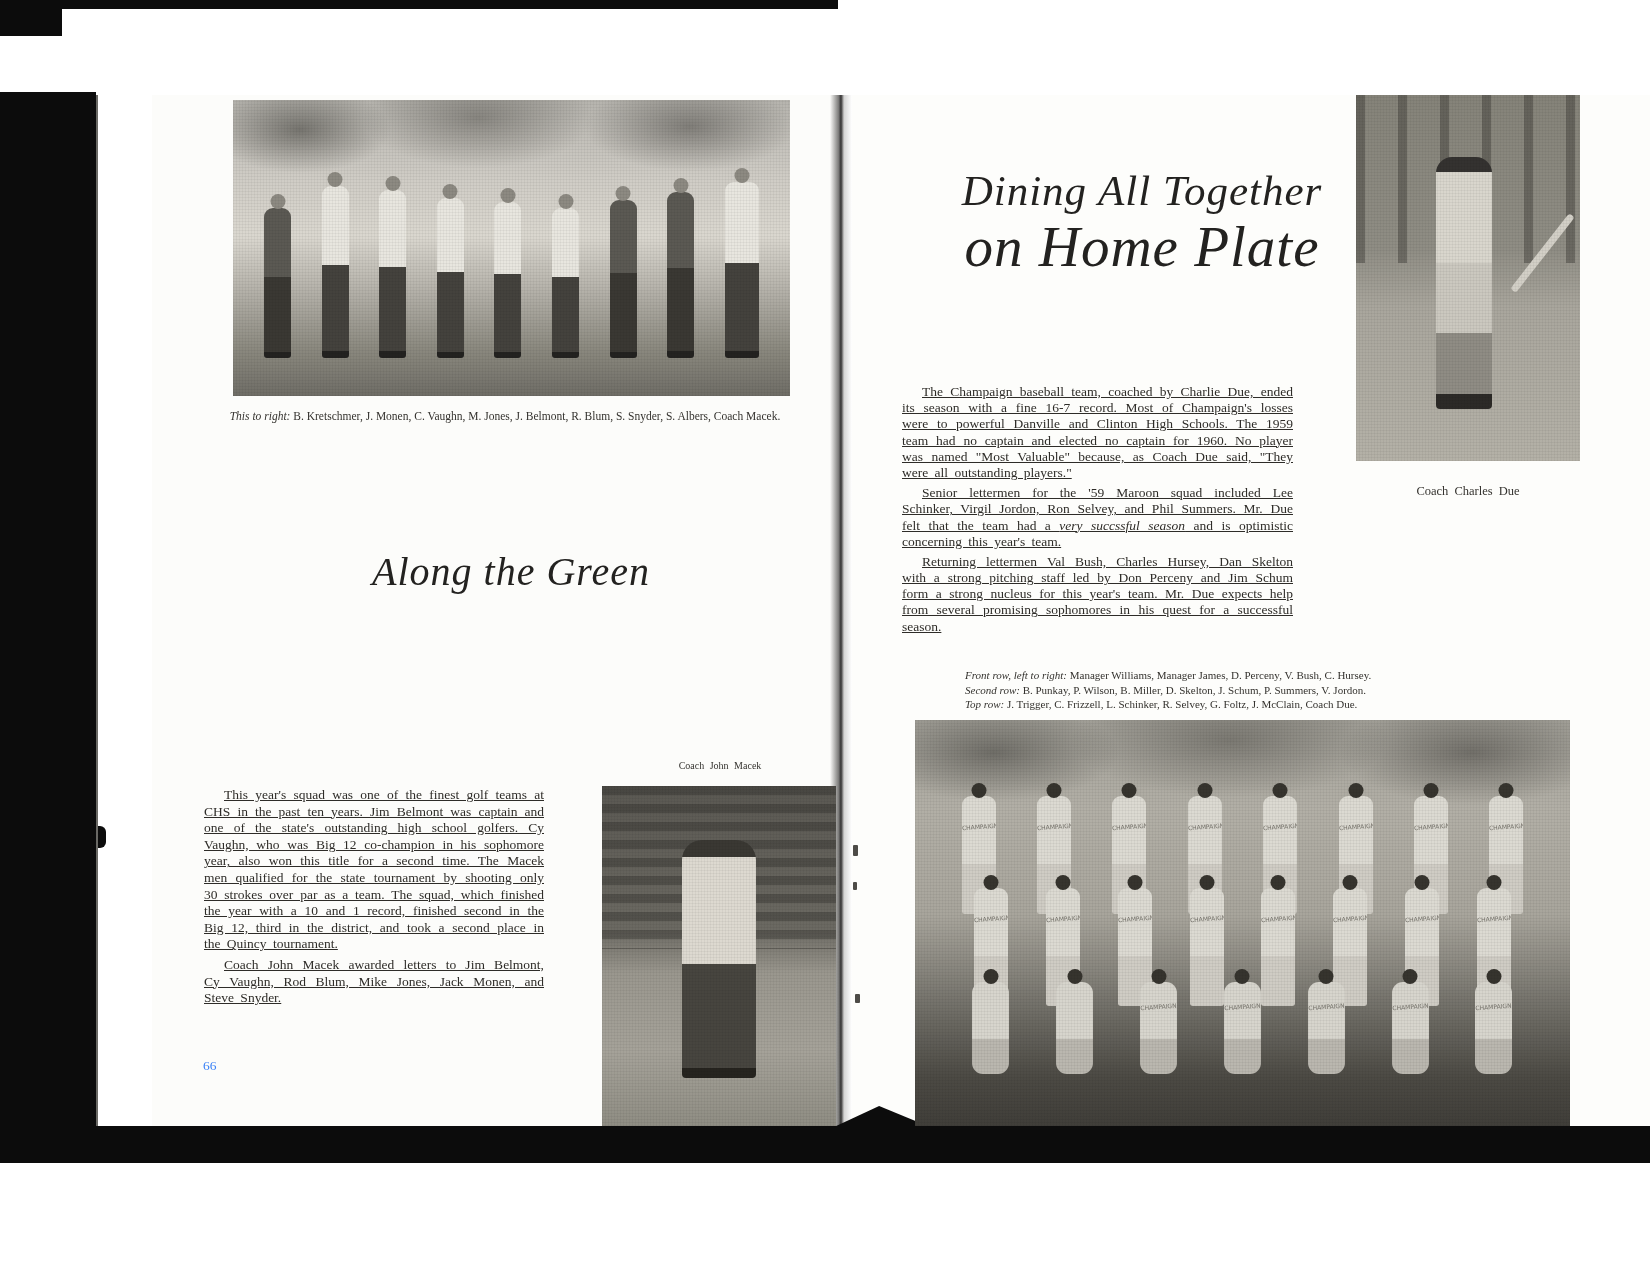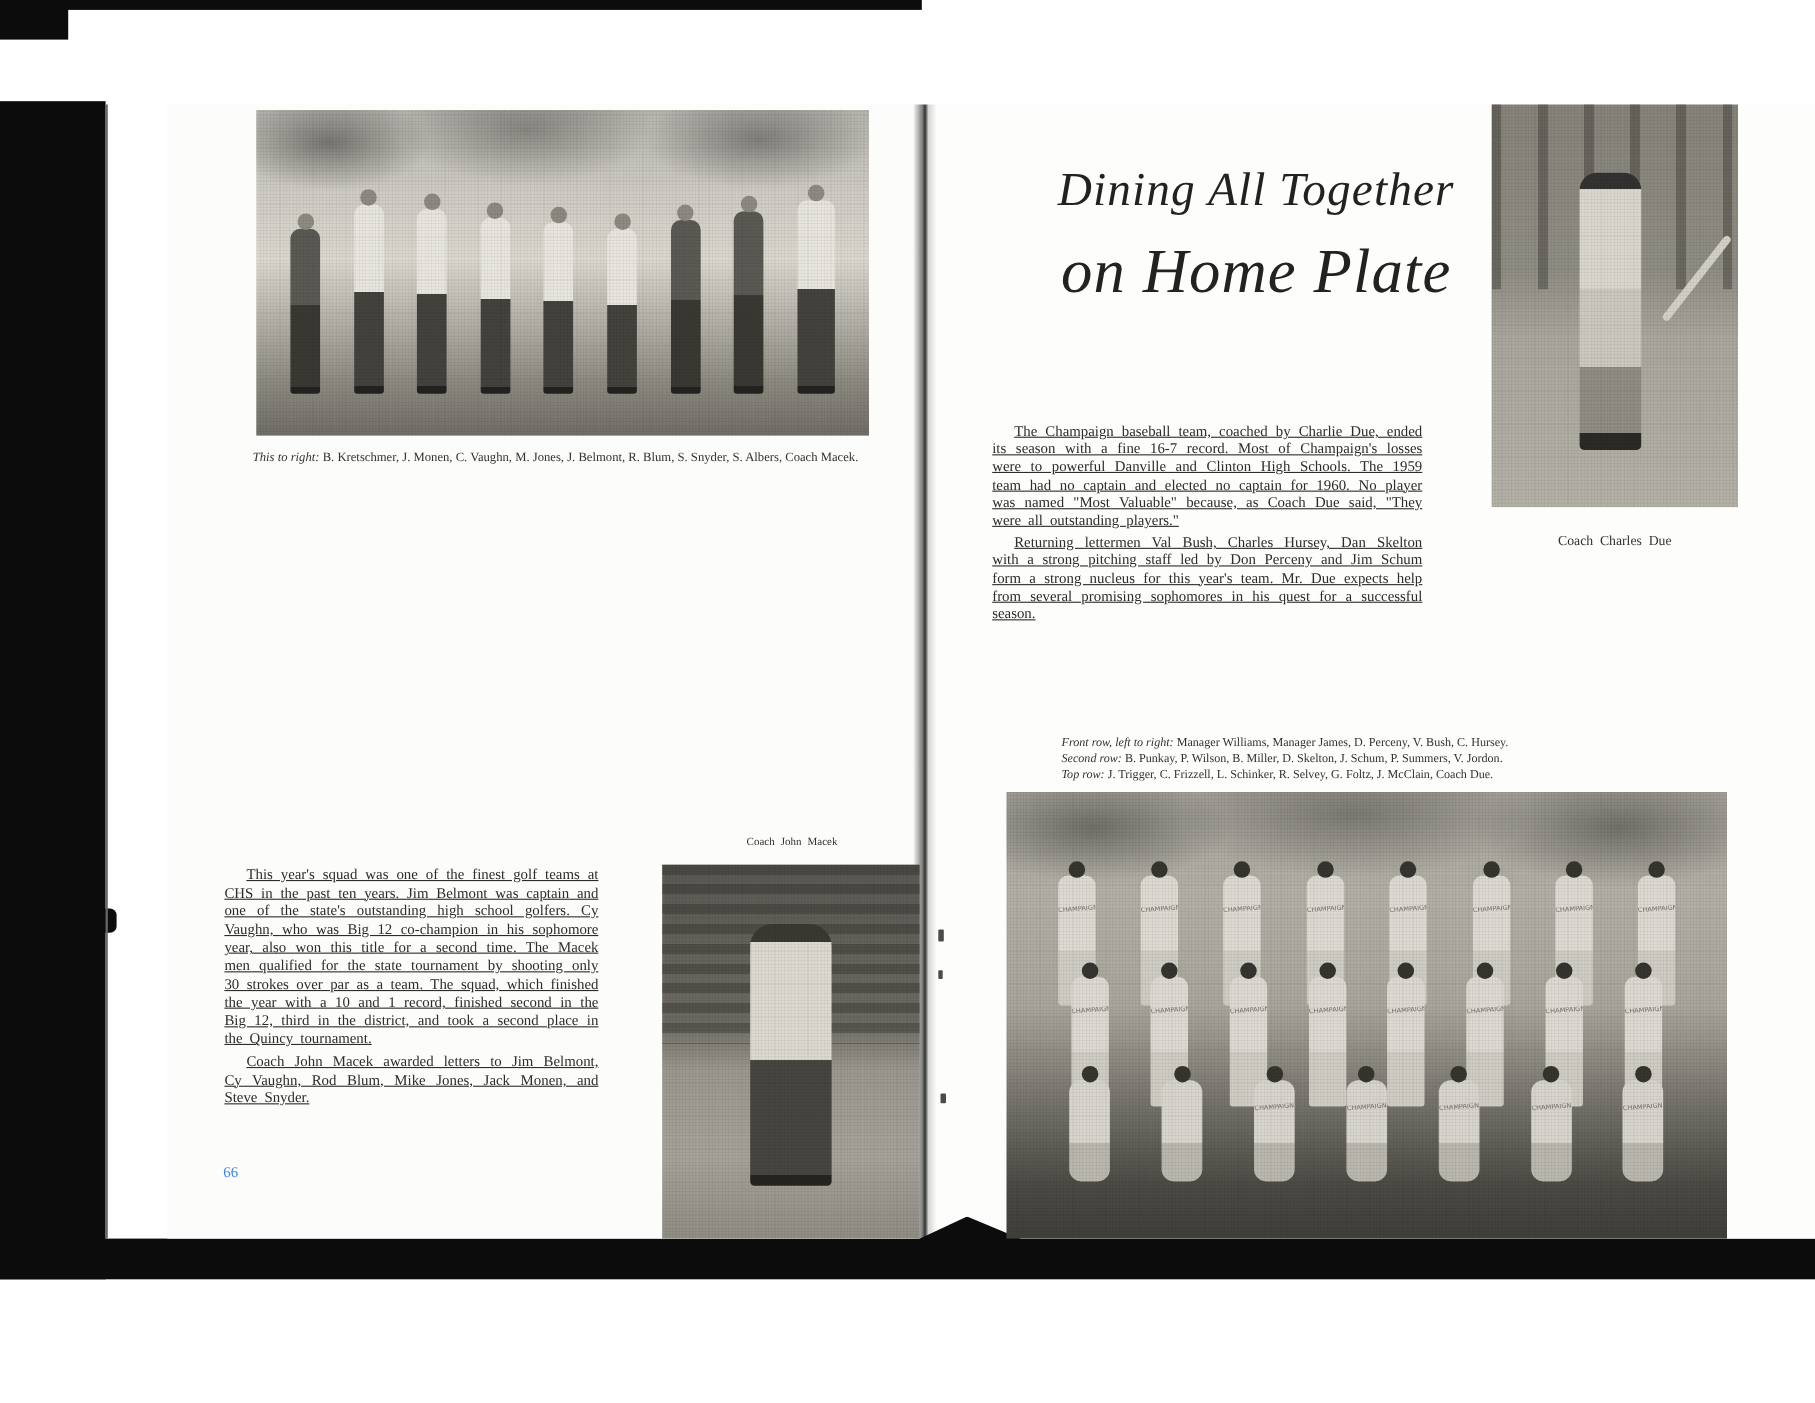--- a/index.html
+++ b/index.html
@@ -80,21 +80,21 @@
   #team-front{top:262px;padding:0 34px;}
   #team-front .person{height:92px;width:37px;border-radius:11px;
       background:linear-gradient(180deg,#d7d5cd 0 62%,#bab7af 62%);}
   .jersey{position:absolute;top:24%;left:0;right:0;text-align:center;font-size:6px;line-height:6px;
       color:#75726a;font-family:"DejaVu Sans", sans-serif;transform:rotate(-4deg);overflow:hidden;}
 
   
   .title{position:absolute;font-style:italic;font-weight:500;text-align:center;color:#232220;
       letter-spacing:1px;}
   #left-title{left:261px;top:548px;width:500px;font-size:40px;}
-  #right-title-1{left:872px;top:148px;width:540px;font-size:43px;}
+  #right-title-1{left:872px;top:166px;width:540px;font-size:43px;}
   #right-title-2{left:872px;top:214px;width:540px;font-size:57px;}
 
   .bodytext{position:absolute;text-align:justify;color:#2e2c28;word-spacing:3px;}
   .bodytext p{margin:4px;text-indent:20px;text-decoration:underline;}
   #left-body{left:200px;top:783px;width:348px;font-size:13.5px;line-height:1.23;}
   #right-body{left:898px;top:380px;width:399px;font-size:13.5px;line-height:1.2;}
 
   .caption{position:absolute;font-size:11.5px;color:#34322e;}
   #golf-caption{left:213px;top:410px;width:584px;text-align:center;}
   #macek-caption{left:600px;top:760px;width:240px;text-align:center;font-size:10px;word-spacing:3px;}
@@ -136,20 +136,21 @@
       <div class="person ds" style="height:166px"></div>
       <div class="person" style="height:176px;width:34px"></div>
     </div>
   </div>
 
   <div class="caption" id="golf-caption">
     <span class="lead">This to right:</span>
     <span>B. Kretschmer, J. Monen, C. Vaughn, M. Jones, J. Belmont, R. Blum, S. Snyder, S. Albers, Coach Macek.</span>
   </div>
 
+  <div class="title" id="left-title">Along the Green</div>
 
   <div class="bodytext" id="left-body">
     <p>This year's squad was one of the finest golf teams at CHS in the past ten years. Jim Belmont was captain and one of the state's outstanding high school golfers. Cy Vaughn, who was Big 12 co-champion in his sophomore year, also won this title for a second time. The Macek men qualified for the state tournament by shooting only 30 strokes over par as a team. The squad, which finished the year with a 10 and 1 record, finished second in the Big 12, third in the district, and took a second place in the Quincy tournament.</p>
     <p>Coach John Macek awarded letters to Jim Belmont, Cy Vaughn, Rod Blum, Mike Jones, Jack Monen, and Steve Snyder.</p>
   </div>
 
   <div class="caption" id="macek-caption">Coach John Macek</div>
 
   <div class="photo" id="macek-photo">
     <div class="coach-fig"></div>
@@ -161,20 +162,21 @@
   <div class="title" id="right-title-2">on Home Plate</div>
 
   <div class="photo" id="due-photo">
     <div id="batter"></div>
     <div id="bat"></div>
   </div>
   <div class="caption" id="due-caption">Coach Charles Due</div>
 
   <div class="bodytext" id="right-body">
     <p>The Champaign baseball team, coached by Charlie Due, ended its season with a fine 16-7 record. Most of Champaign's losses were to powerful Danville and Clinton High Schools. The 1959 team had no captain and elected no captain for 1960. No player was named "Most Valuable" because, as Coach Due said, "They were all outstanding players."</p>
+    <p><span>Senior lettermen for the '59 Maroon squad included Lee Schinker, Virgil Jordon, Ron Selvey, and Phil Summers. Mr. Due felt that the team had a </span><i>very succssful season</i><span> and is optimistic concerning this year's team.</span></p>
     <p>Returning lettermen Val Bush, Charles Hursey, Dan Skelton with a strong pitching staff led by Don Perceny and Jim Schum form a strong nucleus for this year's team. Mr. Due expects help from several promising sophomores in his quest for a successful season.</p>
   </div>
 
   <div class="caption" id="team-caption">
     <div class="cap-line">
       <span class="lead">Front row, left to right:</span>
       <span>Manager Williams, Manager James, D. Perceny, V. Bush, C. Hursey.</span>
     </div>
     <div class="cap-line">
       <span class="lead">Second row:</span>

